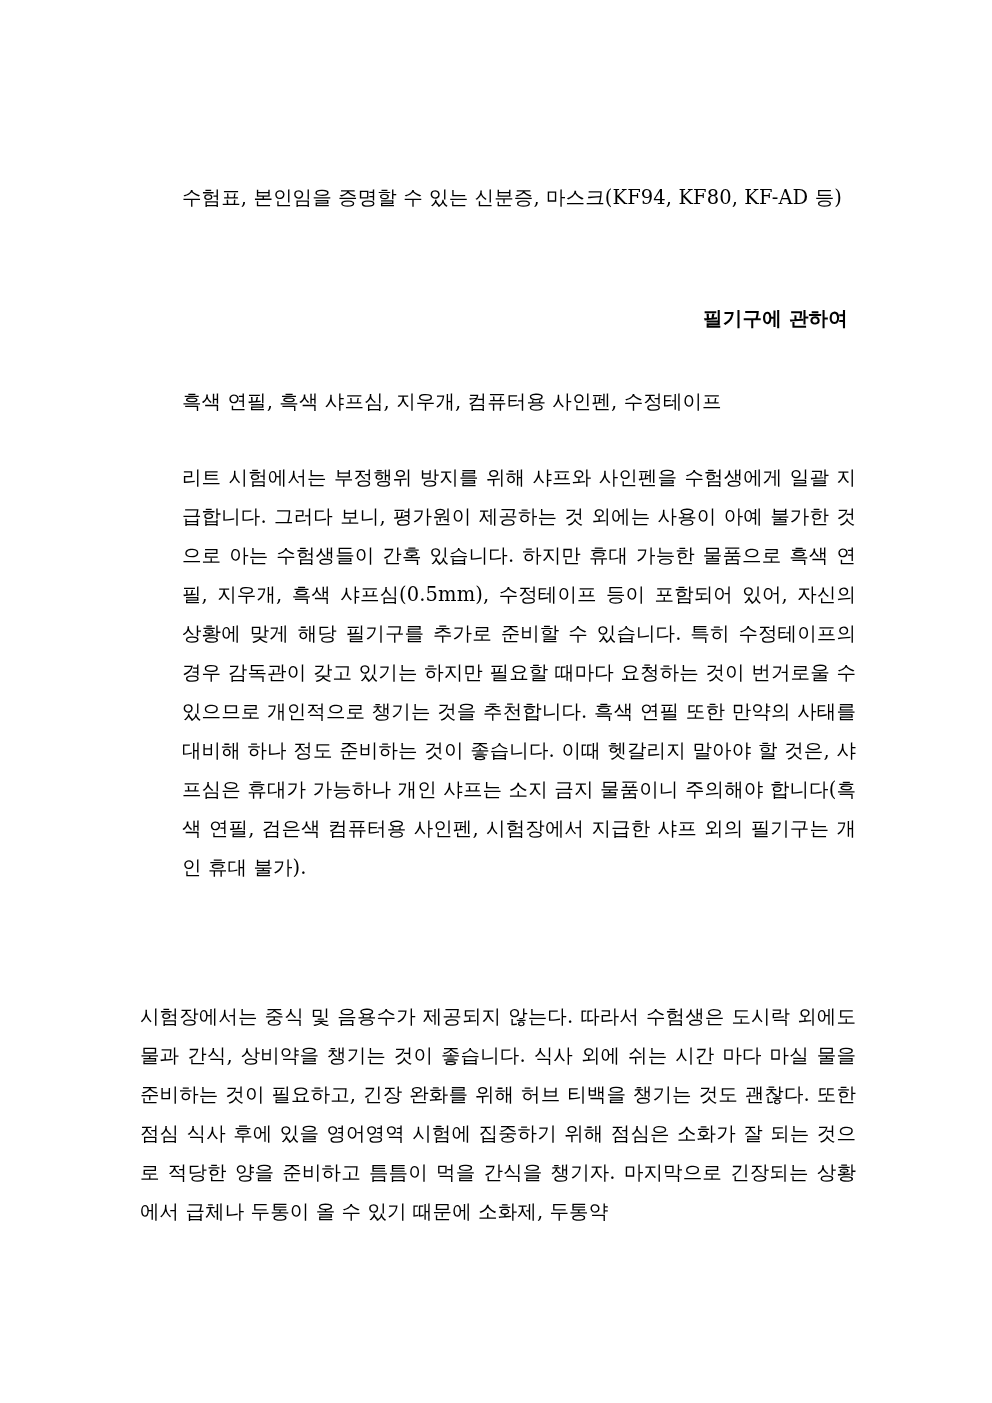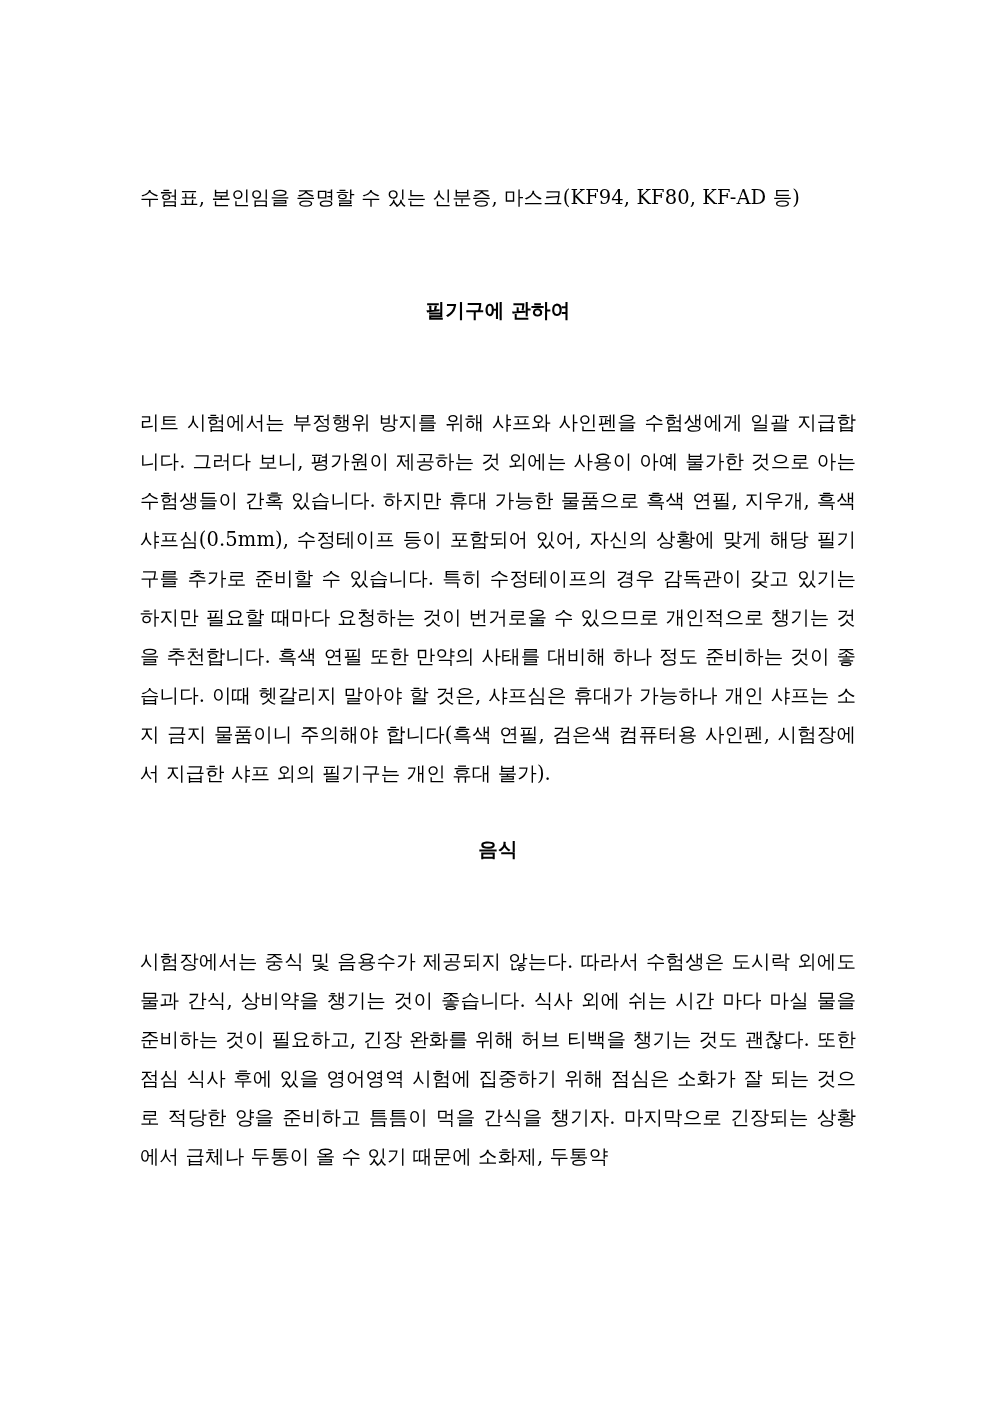--- a/index.html
+++ b/index.html
@@ -41,28 +41,29 @@
     font-size: 19.5px;
     line-height: 39px;
     text-align: justify;
     text-justify: inter-character;
     word-break: break-all;
     letter-spacing: 0.1px;
   }
 
   .para.last-line-left {
     text-align-last: left;
+    margin-left: 42px;
   }
 
   .heading {
-    margin: 0;
+    margin: 8px;
     font-size: 19.5px;
     line-height: 39px;
     font-weight: bold;
-    text-align: center;
+    text-align: right;
     letter-spacing: 0.2px;
   }
 
   
   .gap-para { height: 37px; }
   .gap-head-before { height: 37px; }
   .gap-head-after { height: 36px; }
 
   .indent-sm {
     text-indent: 0;
@@ -78,28 +79,28 @@
 
     <div class="gap-para"></div>
 
 
     <div class="gap-head-before"></div>
 
     <h2 class="heading">필기구에 관하여</h2>
 
     <div class="gap-head-after"></div>
 
+    <p class="para last-line-left">흑색 연필, 흑색 샤프심, 지우개, 컴퓨터용 사인펜, 수정테이프</p>
 
     <div class="gap-para"></div>
 
     <p class="para last-line-left">리트 시험에서는 부정행위 방지를 위해 샤프와 사인펜을 수험생에게 일괄 지급합니다. 그러다 보니, 평가원이 제공하는 것 외에는 사용이 아예 불가한 것으로 아는 수험생들이 간혹 있습니다. 하지만 휴대 가능한 물품으로 흑색 연필, 지우개, 흑색 샤프심(0.5mm), 수정테이프 등이 포함되어 있어, 자신의 상황에 맞게 해당 필기구를 추가로 준비할 수 있습니다. 특히 수정테이프의 경우 감독관이 갖고 있기는 하지만 필요할 때마다 요청하는 것이 번거로울 수 있으므로 개인적으로 챙기는 것을 추천합니다. 흑색 연필 또한 만약의 사태를 대비해 하나 정도 준비하는 것이 좋습니다. 이때 헷갈리지 말아야 할 것은, 샤프심은 휴대가 가능하나 개인 샤프는 소지 금지 물품이니 주의해야 합니다(흑색 연필, 검은색 컴퓨터용 사인펜, 시험장에서 지급한 샤프 외의 필기구는 개인 휴대 불가).</p>
 
     <div class="gap-head-before"></div>
 
-    <h2 class="heading">음식</h2>
 
     <div class="gap-head-after"></div>
 
 
     <div class="gap-para"></div>
 
     <p class="para indent-sm">  시험장에서는 중식 및 음용수가 제공되지 않는다. 따라서 수험생은 도시락 외에도 물과 간식, 상비약을 챙기는 것이 좋습니다. 식사 외에 쉬는 시간 마다 마실 물을 준비하는 것이 필요하고, 긴장 완화를 위해 허브 티백을 챙기는 것도 괜찮다. 또한 점심 식사 후에 있을 영어영역 시험에 집중하기 위해 점심은 소화가 잘 되는 것으로 적당한 양을 준비하고 틈틈이 먹을 간식을 챙기자. 마지막으로 긴장되는 상황에서 급체나 두통이 올 수 있기 때문에 소화제, 두통약</p>
 
   </div>
 </div>

